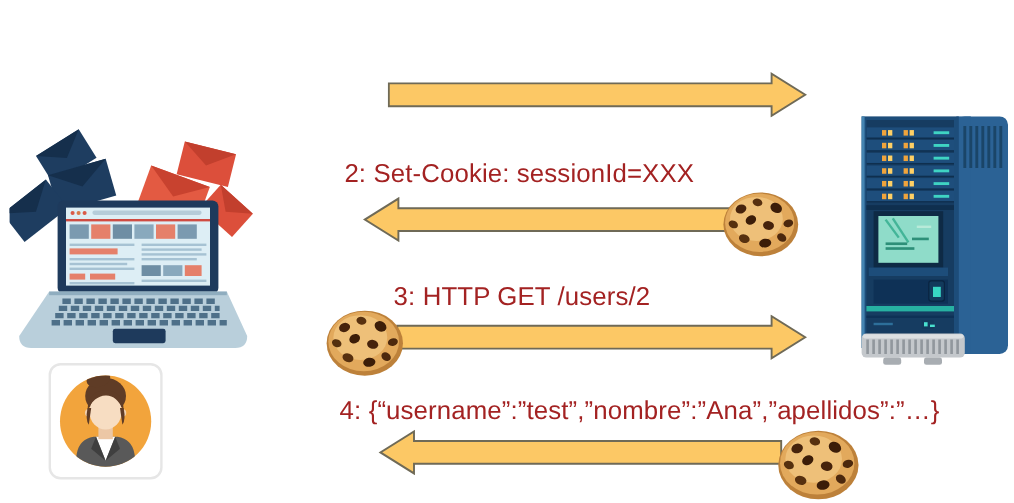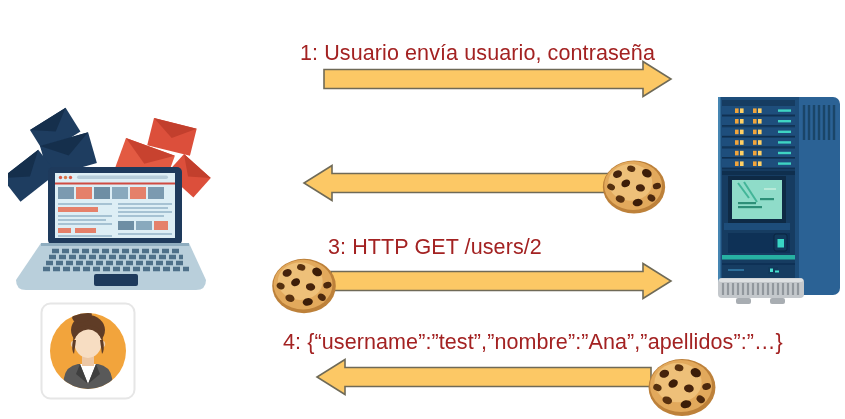--- a/index.html
+++ b/index.html
@@ -204,25 +204,25 @@
         <line x1="76" y1="191" x2="76" y2="203"></line>
       <line x1="81" y1="191" x2="81" y2="203"></line>
         <line x1="86" y1="191" x2="86" y2="203"></line>
       <line x1="91" y1="191" x2="91" y2="203"></line>
         <line x1="96" y1="191" x2="96" y2="203"></line>
     </g>
     <rect x="34" y="206" width="15" height="6" rx="2" fill="#a8adb2"></rect>
     <rect x="68" y="206" width="15" height="6" rx="2" fill="#a8adb2"></rect>
   </svg>
 
-  <div class="msg-label" style="left:300px; top:42px;">1: Usuario envía usuario, contraseña</div>
   <svg class="abs" style="left:323px; top:60px;" width="351" height="38" viewBox="0 0 351 38">
     <polygon class="arrow-poly" points="1,9.5 320,9.5 320,1.5 348,19 320,36.5 320,28.5 1,28.5"></polygon>
   </svg>
 
+  <div class="msg-label" style="left:287px; top:134px;">2: Set-Cookie: sessionId=XXX</div>
   <svg class="abs" style="left:302px; top:164px;" width="338" height="38" viewBox="0 0 338 38">
     <polygon class="arrow-poly" points="336,9.5 30,9.5 30,1.5 2,19 30,36.5 30,28.5 336,28.5"></polygon>
   </svg>
   <svg class="abs" style="left:601px; top:157px;" width="66" height="60" viewBox="0 0 72 62">
       <use href="#cookie-shape" xlink:href="#cookie-shape"></use>
     </svg>
 
   <div class="msg-label" style="left:328px; top:236px;">3: HTTP GET /users/2</div>
   <svg class="abs" style="left:330px; top:262px;" width="344" height="38" viewBox="0 0 344 38">
     <polygon class="arrow-poly" points="1,9.5 313,9.5 313,1.5 341,19 313,36.5 313,28.5 1,28.5"></polygon>

